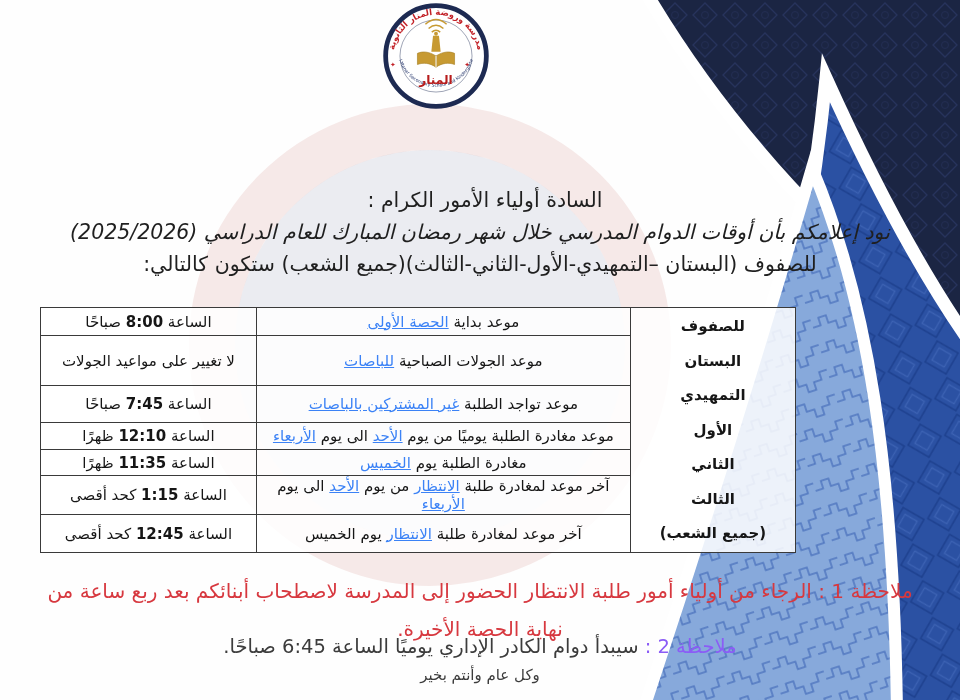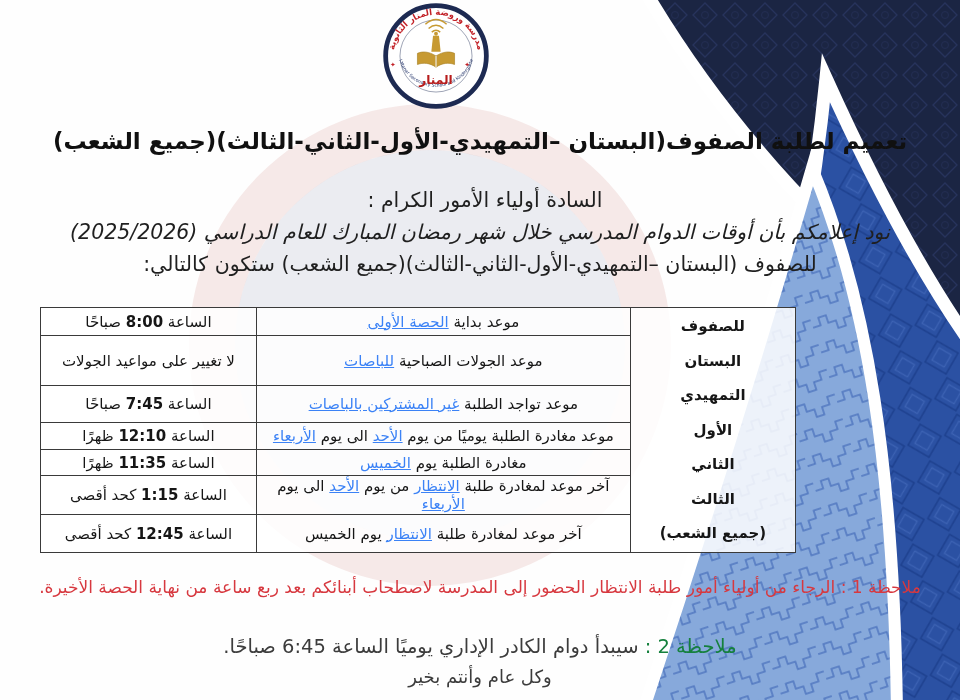--- a/index.html
+++ b/index.html
@@ -42,24 +42,24 @@
   span.red{color:#3b82f6;text-decoration:underline;}
   span.bold{font-weight:bold;}
   tr:nth-child(1){height:28px;}
   tr:nth-child(2){height:50px;}
   tr:nth-child(3){height:37px;}
   tr:nth-child(4){height:27px;}
   tr:nth-child(5){height:26px;}
   tr:nth-child(6){height:36px;}
   tr:nth-child(7){height:38px;}
 
-  .note1{top:572px;font-size:17px;line-height:31px;color:#d7383f;padding:0 30px;}
+  .note1{top:572px;font-size:20px;line-height:38px;color:#d7383f;padding:0 30px;}
   .note2{top:635px;font-size:19.5px;color:#3c3c3c;}
-  .note2 .note-label{color:#15803d;margin-top:48px;}
-  .closing{top:666px;font-size:18px;color:#3c3c3c;}
+  .note2 .note-label{color:#8b5cf6;margin-top:48px;}
+  .closing{top:666px;font-size:15px;color:#3c3c3c;}
 </style>
 </head>
 <body>
 
 <svg id="decor-svg" class="layer" viewBox="0 0 960 700" width="960" height="700" aria-hidden="true">
   <defs>
     <pattern id="pNavy" width="30" height="30" patternUnits="userSpaceOnUse">
       <rect width="30" height="30" fill="#1b2543"></rect>
       <path d="M15,3 L27,15 L15,27 L3,15 Z" fill="none" stroke="#27335c" stroke-width="1.3"></path>
       <circle cx="15" cy="15" r="3.5" fill="none" stroke="#222d52" stroke-width="1"></circle>
@@ -116,21 +116,20 @@
 
       <g>
         <path d="M50,50 C43,45.5 37,45.5 32.5,47.5 L32.5,58 C38,56 44,56.5 50,60.5 Z" fill="#c79a32" stroke="#a67f22" stroke-width="0.6"></path>
         <path d="M50,50 C57,45.5 63,45.5 67.5,47.5 L67.5,58 C62,56 56,56.5 50,60.5 Z" fill="#c79a32" stroke="#a67f22" stroke-width="0.6"></path>
         <path d="M50,50 L50,60.5" stroke="#ffffff" stroke-width="1"></path>
       </g>
       <text x="50" y="76" font-size="11.5" font-weight="bold" fill="#b71c1c" text-anchor="middle">المنار</text>
     </svg>
   </div>
 
-  <div class="abs doc-title">تعميم لطلبة الصفوف(البستان –التمهيدي-الأول-الثاني-الثالث)(جميع الشعب)</div>
   <div class="abs greeting">السادة أولياء الأمور الكرام :</div>
   <div class="abs body-line1">نود إعلامكم بأن أوقات الدوام المدرسي خلال شهر رمضان المبارك للعام الدراسي (2025/2026)</div>
   <div class="abs body-line2">للصفوف (البستان –التمهيدي-الأول-الثاني-الثالث)(جميع الشعب) ستكون كالتالي:</div>
 
   <table class="schedule">
     <tbody>
         <tr>
           <td rowspan="7" class="class-cell">
             <div>للصفوف</div>
             <div>البستان</div>

